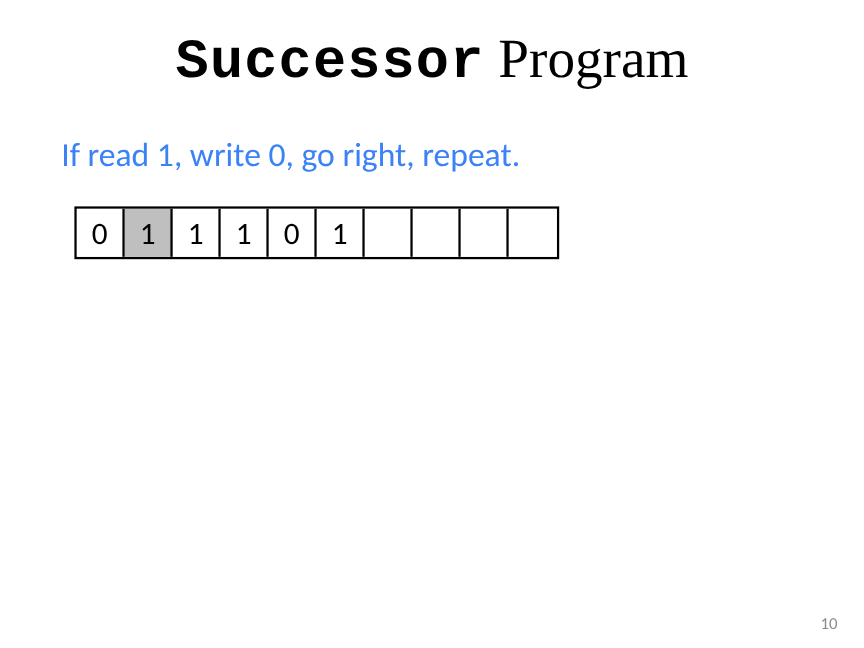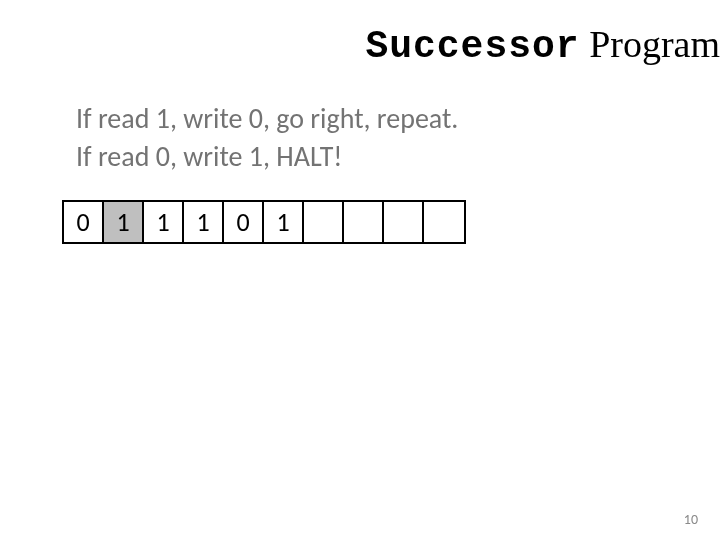--- a/index.html
+++ b/index.html
@@ -6,37 +6,37 @@
       margin: 0;
       padding: 0;
       width: 720px;
       height: 540px;
       background: #fff;
       font-family: Calibri, Arial, sans-serif;
       position: relative;
       box-sizing: border-box;
     }
     .title {
-      text-align: right;
-      font-size: 38px;
+      text-align: center;
+      font-size: 46px;
       margin-top: 22px;
       color: #000;
       font-family: Georgia, 'Times New Roman', serif;
     }
     .title .mono {
       font-family: 'Courier New', Courier, monospace;
       font-weight: bold;
       letter-spacing: 1px;
     }
     .rules {
       margin-top: 32px;
-      margin-left: 76px;
+      margin-left: 51px;
       font-size: 28px;
       line-height: 1.35;
-      color: #737373;
+      color: #3b82f6;
     }
     .rules .blank-sym {
       display: inline-block;
       width: 18px;
       height: 18px;
       border: 2px solid #000;
       vertical-align: -2px;
       margin: 0 2px 0 4px;
     }
     .tape {
@@ -75,21 +75,20 @@
   </style>
 </head>
 <body>
 
 <div class="title">
   <span class="mono">Successor</span><span> Program</span>
 </div>
 
 <div class="rules">
   <div>If read 1, write 0, go right, repeat.</div>
-  <div>If read 0, write 1, HALT!</div>
 </div>
 
 <div class="tape">
     <div class="cell">0</div>
     <div class="cell head">1</div>
     <div class="cell">1</div>
     <div class="cell">1</div>
     <div class="cell">0</div>
     <div class="cell">1</div>
     <div class="cell"></div>

